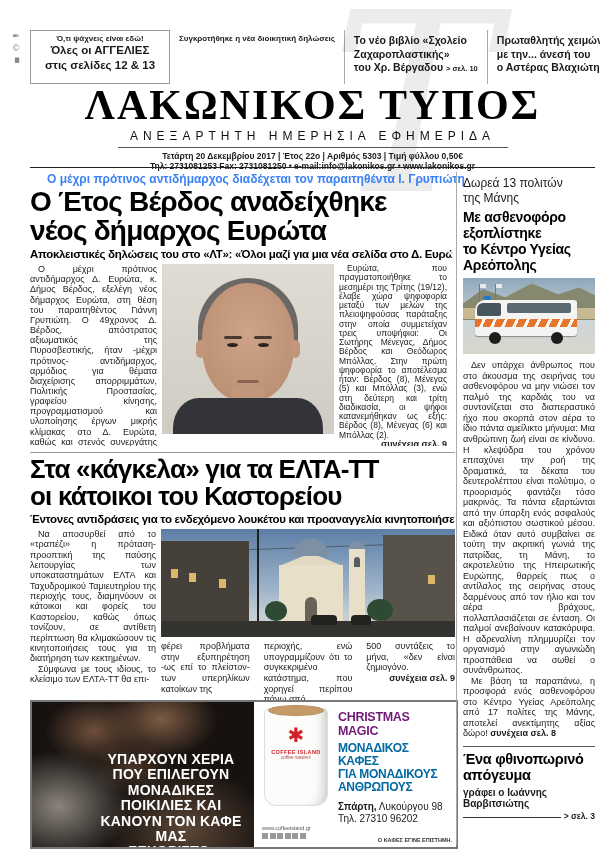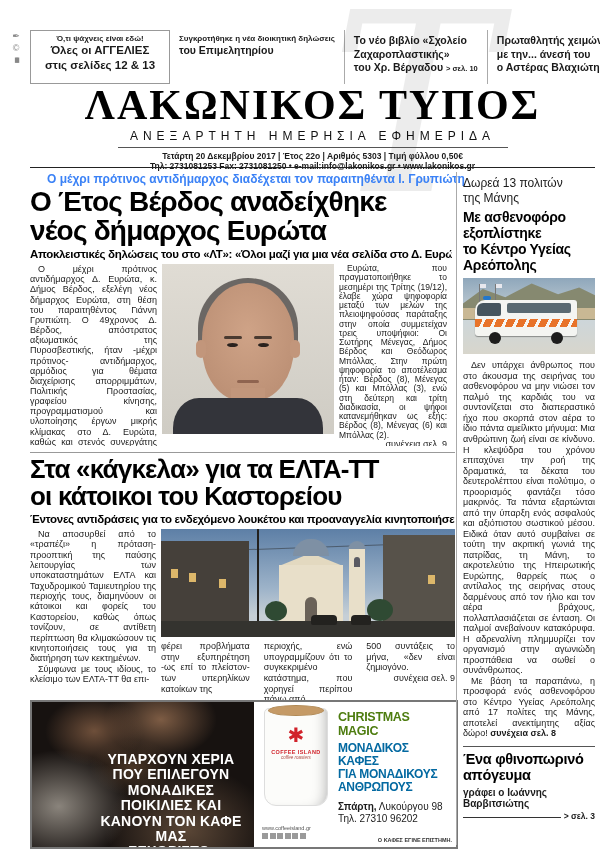--- a/index.html
+++ b/index.html
@@ -32,21 +32,21 @@
   
   .lead{position:absolute;left:30px;top:172px;width:422px;z-index:1;}
   .kicker{font-size:12px;font-weight:bold;white-space:nowrap;color:#3b82f6;margin-left:17px;}
   .lead h1{font-size:28px;line-height:1.02;margin:2px 0 3px;letter-spacing:-0.8px;color:#000;white-space:pre-line;}
   .subhead{font-size:11.5px;font-weight:bold;letter-spacing:-0.3px;white-space:nowrap;overflow:hidden;color:#000;}
   .lead-cols{display:flex;gap:5px;margin-top:4px;height:182px;overflow:hidden;}
   .bodytxt{text-align:justify;}
   .bodytxt p{margin:0;text-indent:8px;}
   .c1{width:127px;font-size:9px;line-height:1.13;}
   .c2{width:108px;font-size:8.5px;line-height:1.09;}
-  .cont{font-weight:normal;text-align:right;font-size:9px;text-indent:0!important;}
+  .cont{font-weight:bold;text-align:right;font-size:9px;text-indent:0!important;}
   
   .portrait{position:relative;width:172px;height:170px;flex:none;overflow:hidden;
             background:linear-gradient(#e0dcd4,#cfccc4);}
   .hair{position:absolute;left:50%;transform:translateX(-50%);top:14px;width:100px;height:92px;
         background:#6b6764;border-radius:50px 50px 30px 30px;}
   .face{position:absolute;left:50%;transform:translateX(-50%);top:19px;width:92px;height:118px;
         background:radial-gradient(60px 80px at 50% 42%,#cfa387,#bd9176 85%);
         border-radius:46px 46px 40px 40px/56px 56px 54px 54px;}
   .ear{position:absolute;top:76px;width:10px;height:18px;background:#c2967b;border-radius:5px;}
   .ear.l{left:34px;}.ear.r{right:34px;}
@@ -161,21 +161,20 @@
   </div>
 
   <div class="topbar">
     <div class="adbox">
       <div class="s1">Ό,τι ψάχνεις είναι εδώ!</div>
       <div class="s2">Όλες οι ΑΓΓΕΛΙΕΣ</div>
       <div class="s2">στις σελίδες 12 &amp; 13</div>
     </div>
     <div class="teaser">
       <div class="tl small">Συγκροτήθηκε η νέα διοικητική δηλώσεις</div>
-      <div class="tl">του Επιμελητηρίου</div>
     </div>
     <div class="teaser">
       <div class="tl">Το νέο βιβλίο «Σχολείο</div>
       <div class="tl">Ζαχαροπλαστικής»</div>
       <div class="tl"><span>του Χρ. Βέργαδου</span> <span class="page-ref">&gt; σελ. 10</span></div>
     </div>
     <div class="teaser">
       <div class="tl">Πρωταθλητής χειμώνα</div>
       <div class="tl">με την... άνεσή του</div>
       <div class="tl"><span>ο Αστέρας Βλαχιώτη</span> </div>
@@ -293,21 +292,21 @@
           <b></b>
             <b></b>
             <b></b>
             <b></b>
             <b></b>
             <b></b>
         </div>
       </div>
     </div>
     <div class="ad-right">
-      <div class="promo" style="color:#4d7c0f;">CHRISTMAS MAGIC</div>
+      <div class="promo" style="color:#701a75;">CHRISTMAS MAGIC</div>
       <div class="slogan">ΜΟΝΑΔΙΚΟΣ
 ΚΑΦΕΣ
 ΓΙΑ ΜΟΝΑΔΙΚΟΥΣ
 ΑΝΘΡΩΠΟΥΣ</div>
       <div class="addr">
         <b>Σπάρτη,</b><span> Λυκούργου 98</span><br>
         <span>Τηλ. 27310 96202</span>
       </div>
       <div class="ad-foot">Ο ΚΑΦΕΣ ΕΓΙΝΕ ΕΠΙΣΤΗΜΗ.</div>
     </div>

